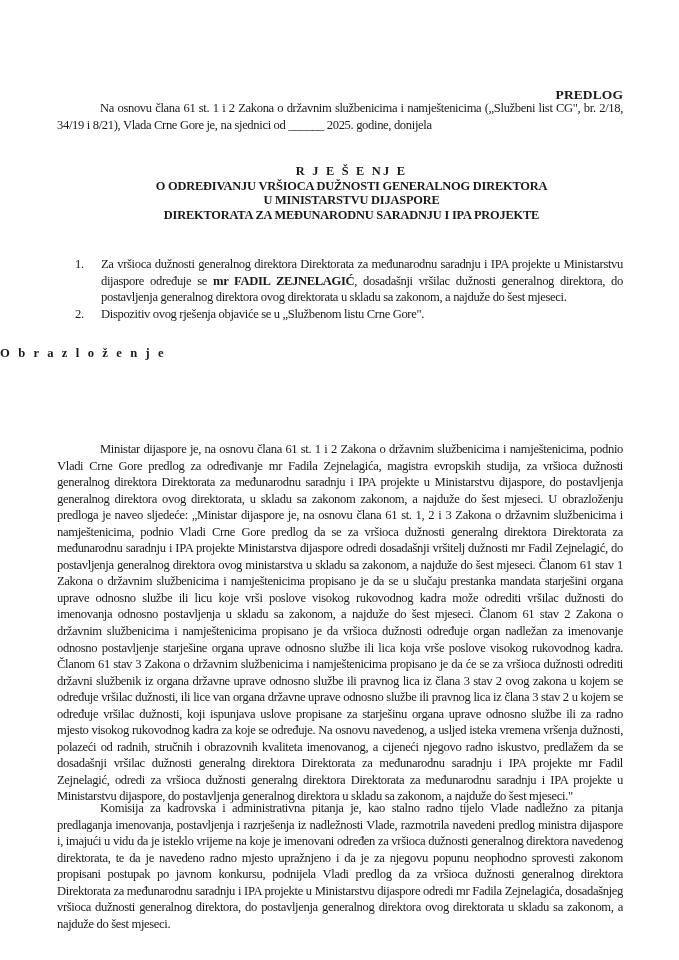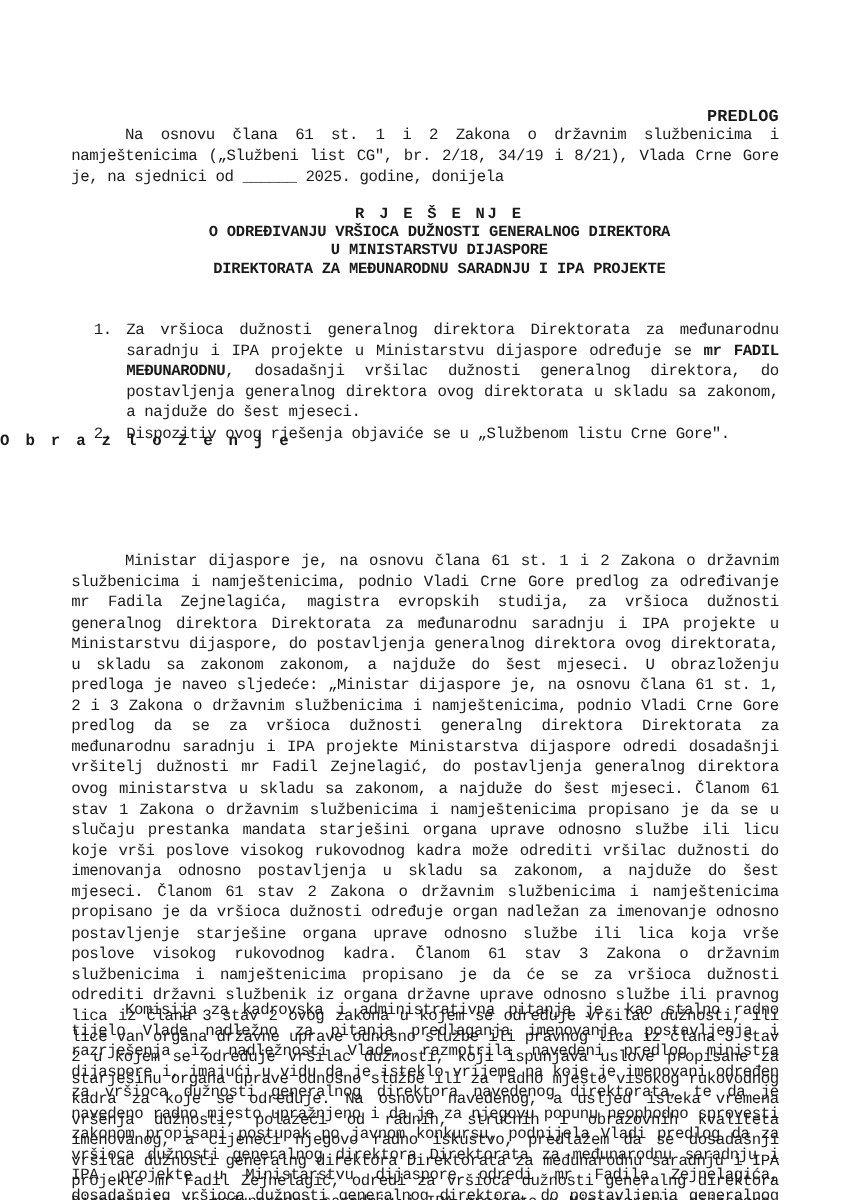--- a/index.html
+++ b/index.html
@@ -1,19 +1,19 @@
 <!DOCTYPE html>
 <html><head>
 <meta charset="utf-8">
 <style>
   html, body { margin: 0; padding: 0; background: #ffffff; }
   body { width: 679px; height: 960px; overflow: hidden; position: relative; }
   .page {
     position: absolute; left: 0; top: 0; width: 679px; height: 707px;
-    font-family: Liberation Mono, monospace; color: #1a1a1a;
+    font-family: Liberation Serif, serif; color: #1a1a1a;
   }
   .predlog {
     position: absolute; top: 87px; right: 56px;
     font-weight: bold; font-size: 13.5px; letter-spacing: 0.1px;
   }
   .intro {
     position: absolute; left: 57px; top: 100px; width: 566px;
     font-size: 12.6px; line-height: 17px; text-align: justify;
     text-indent: 43px; letter-spacing: -0.35px;
   }
@@ -54,21 +54,21 @@
 
   <div class="title-block">
     <div class="rj">R J E Š E NJ E</div>
     <div>O ODREĐIVANJU VRŠIOCA DUŽNOSTI GENERALNOG DIREKTORA</div>
     <div>U MINISTARSTVU DIJASPORE</div>
     <div>DIREKTORATA ZA MEĐUNARODNU SARADNJU I IPA PROJEKTE</div>
   </div>
 
   <ol class="list">
     <li>
-      <span class="num">1.</span><span>Za vršioca dužnosti generalnog direktora Direktorata za međunarodnu saradnju i IPA projekte u Ministarstvu dijaspore određuje se </span><b>mr FADIL MEĐUNARODNU</b><span>, dosadašnji vršilac dužnosti generalnog direktora, do postavljenja generalnog direktora ovog direktorata u skladu sa zakonom, a najduže do šest mjeseci.</span>
+      <span class="num">1.</span><span>Za vršioca dužnosti generalnog direktora Direktorata za međunarodnu saradnju i IPA projekte u Ministarstvu dijaspore određuje se </span><b>mr FADIL ZEJNELAGIĆ</b><span>, dosadašnji vršilac dužnosti generalnog direktora, do postavljenja generalnog direktora ovog direktorata u skladu sa zakonom, a najduže do šest mjeseci.</span>
     </li>
     <li>
       <span class="num">2.</span><span>Dispozitiv ovog rješenja objaviće se u „Službenom listu Crne Gore".</span>
     </li>
   </ol>
 
   <div class="obraz">O b r a z l o ž e n j e</div>
 
   <p class="para p1">Ministar dijaspore je, na osnovu člana 61 st. 1 i 2 Zakona o državnim službenicima i namještenicima, podnio Vladi Crne Gore predlog za određivanje mr Fadila Zejnelagića, magistra evropskih studija, za vršioca dužnosti generalnog direktora Direktorata za međunarodnu saradnju i IPA projekte u Ministarstvu dijaspore, do postavljenja generalnog direktora ovog direktorata, u skladu sa zakonom zakonom, a najduže do šest mjeseci. U obrazloženju predloga je naveo sljedeće: „Ministar dijaspore je, na osnovu člana 61 st. 1, 2 i 3 Zakona o državnim službenicima i namještenicima, podnio Vladi Crne Gore predlog da se za vršioca dužnosti generalng direktora Direktorata za međunarodnu saradnju i IPA projekte Ministarstva dijaspore odredi dosadašnji vršitelj dužnosti mr Fadil Zejnelagić, do postavljenja generalnog direktora ovog ministarstva u skladu sa zakonom, a najduže do šest mjeseci. Članom 61 stav 1 Zakona o državnim službenicima i namještenicima propisano je da se u slučaju prestanka mandata starješini organa uprave odnosno službe ili licu koje vrši poslove visokog rukovodnog kadra može odrediti vršilac dužnosti do imenovanja odnosno postavljenja u skladu sa zakonom, a najduže do šest mjeseci. Članom 61 stav 2 Zakona o državnim službenicima i namještenicima propisano je da vršioca dužnosti određuje organ nadležan za imenovanje odnosno postavljenje starješine organa uprave odnosno službe ili lica koja vrše poslove visokog rukovodnog kadra. Članom 61 stav 3 Zakona o državnim službenicima i namještenicima propisano je da će se za vršioca dužnosti odrediti državni službenik iz organa državne uprave odnosno službe ili pravnog lica iz člana 3 stav 2 ovog zakona u kojem se određuje vršilac dužnosti, ili lice van organa državne uprave odnosno službe ili pravnog lica iz člana 3 stav 2 u kojem se određuje vršilac dužnosti, koji ispunjava uslove propisane za starješinu organa uprave odnosno službe ili za radno mjesto visokog rukovodnog kadra za koje se određuje. Na osnovu navedenog, a usljed isteka vremena vršenja dužnosti, polazeći od radnih, stručnih i obrazovnih kvaliteta imenovanog, a cijeneći njegovo radno iskustvo, predlažem da se dosadašnji vršilac dužnosti generalng direktora Direktorata za međunarodnu saradnju i IPA projekte mr Fadil Zejnelagić, odredi za vršioca dužnosti generalng direktora Direktorata za međunarodnu saradnju i IPA projekte u Ministarstvu dijaspore, do postavljenja generalnog direktora u skladu sa zakonom, a najduže do šest mjeseci."</p>
   <p class="para p2">Komisija za kadrovska i administrativna pitanja je, kao stalno radno tijelo Vlade nadležno za pitanja predlaganja imenovanja, postavljenja i razrješenja iz nadležnosti Vlade, razmotrila navedeni predlog ministra dijaspore i, imajući u vidu da je isteklo vrijeme na koje je imenovani određen za vršioca dužnosti generalnog direktora navedenog direktorata, te da je navedeno radno mjesto upražnjeno i da je za njegovu popunu neophodno sprovesti zakonom propisani postupak po javnom konkursu, podnijela Vladi predlog da za vršioca dužnosti generalnog direktora Direktorata za međunarodnu saradnju i IPA projekte u Ministarstvu dijaspore odredi mr Fadila Zejnelagića, dosadašnjeg vršioca dužnosti generalnog direktora, do postavljenja generalnog direktora ovog direktorata u skladu sa zakonom, a najduže do šest mjeseci.</p>

